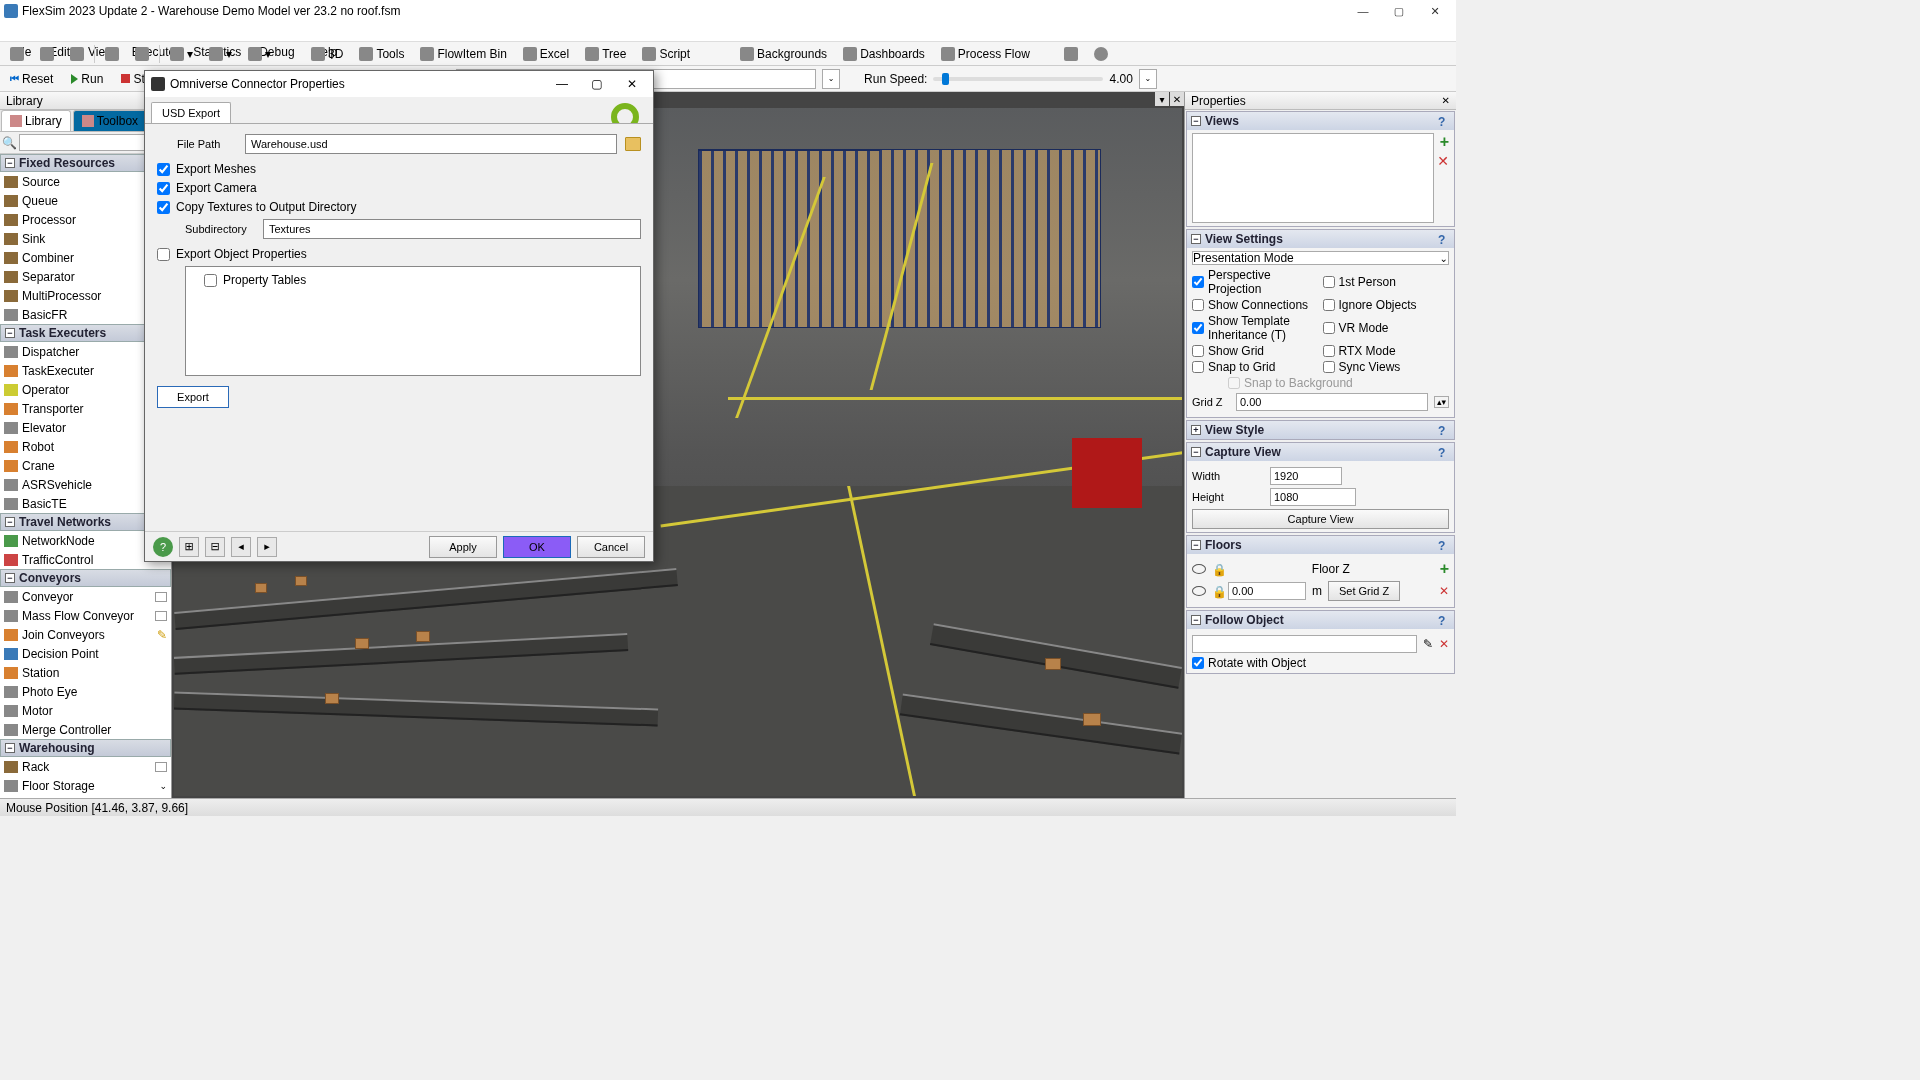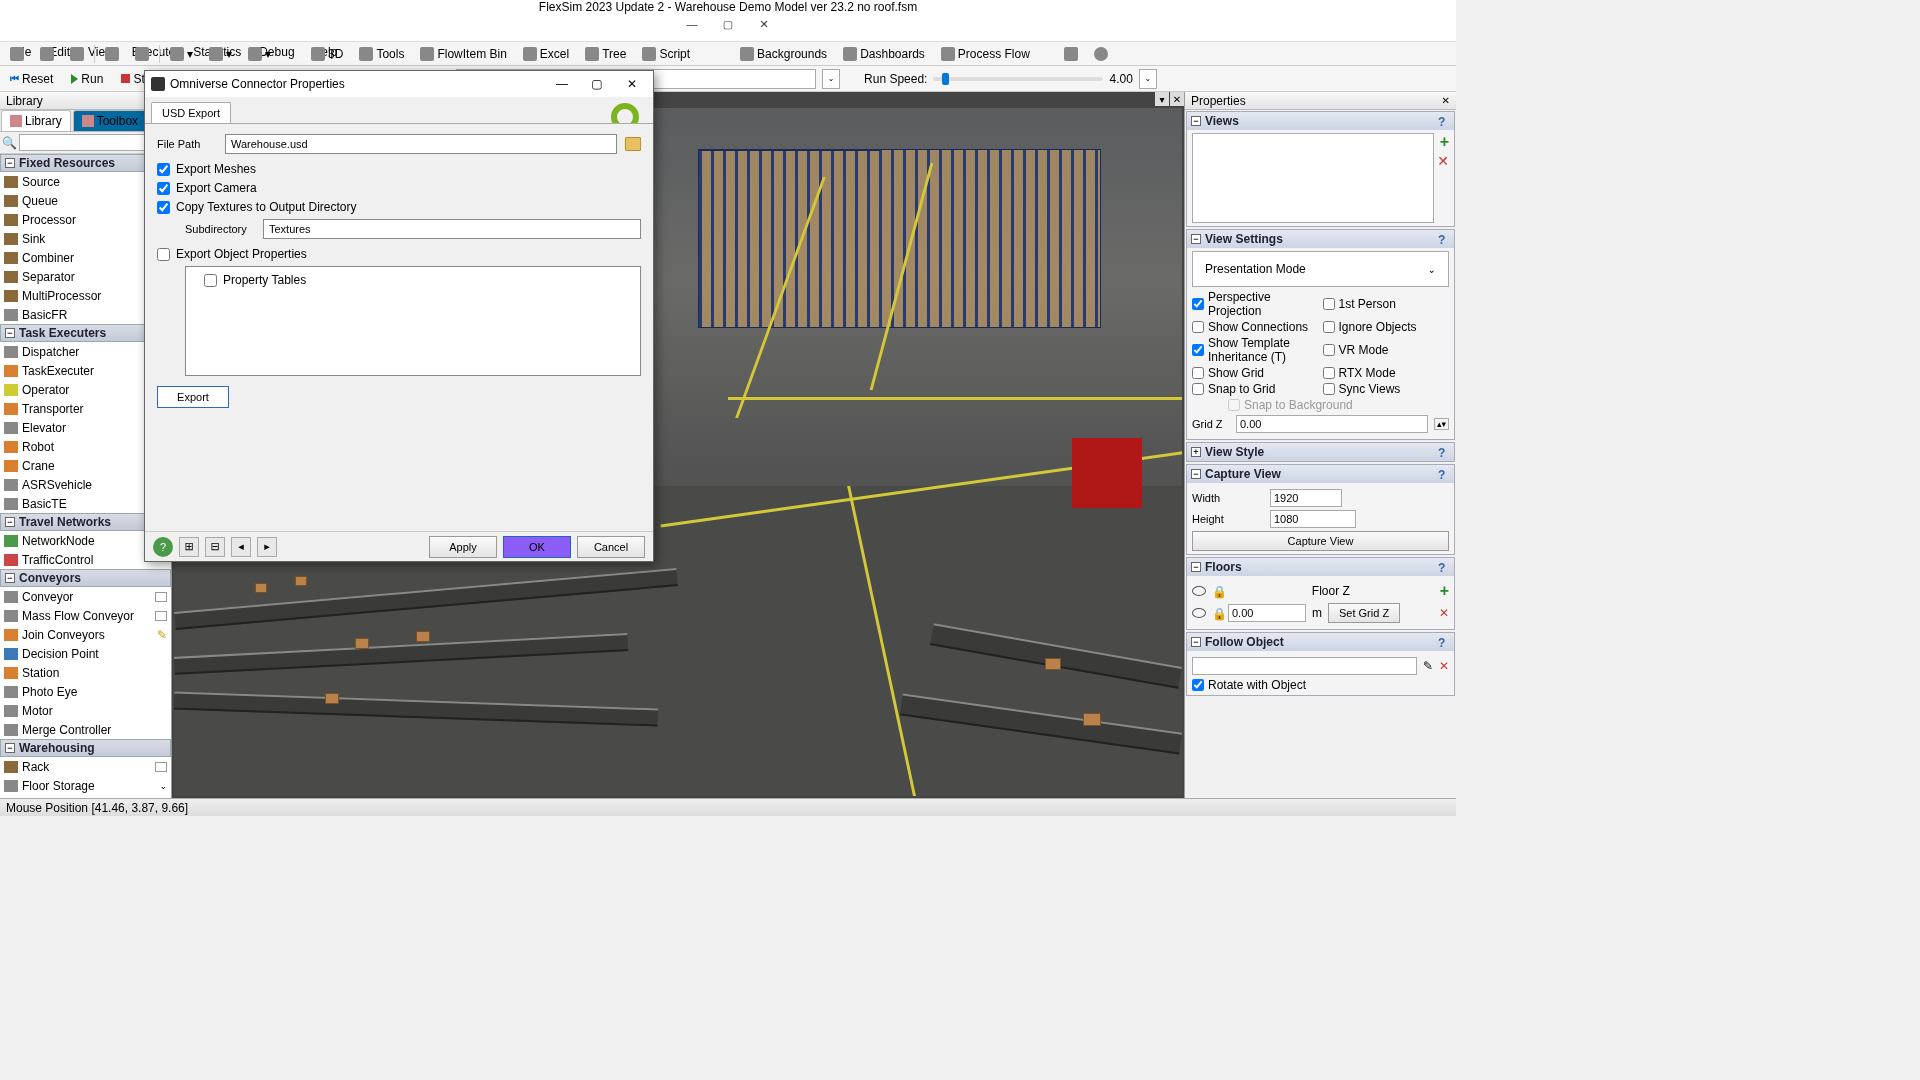--- a/index.html
+++ b/index.html
@@ -1,17 +1,17 @@
 <!DOCTYPE html>
 <html><head>
 <meta charset="utf-8">
 <style>
 * { margin: 0; padding: 0; box-sizing: border-box; font-family: "Segoe UI", Tahoma, sans-serif; font-size: 12px; }
 body { width: 1456px; height: 816px; background: #f0f0f0; overflow: hidden; position: relative; }
-.titlebar { height: 22px; background: #fff; display: flex; align-items: center; padding: 0 4px; flex-direction: column; }
+.titlebar { height: 22px; background: #fff; display: flex; align-items: center; padding: 0 4px; }
 .titlebar .icon { width: 14px; height: 14px; margin-right: 4px; background: #3a7ab8; border-radius: 2px; }
 .titlebar .title { flex: 1; font-size: 12px; }
 .winbtns { display: flex; gap: 2px; }
 .winbtn { width: 34px; height: 20px; display: flex; align-items: center; justify-content: center; font-size: 11px; color: #333; }
 .menubar { height: 20px; background: #fff; display: flex; align-items: center; padding: 0 4px; gap: 2px; border-bottom: 1px solid #ddd; }
 .menubar span { padding: 2px 8px; margin-top: 40px; }
 .toolbar1 { height: 24px; background: #f5f5f5; display: flex; align-items: center; padding: 0 4px; gap: 4px; border-bottom: 1px solid #ccc; }
 .tbtn { height: 20px; padding: 0 5px; display: flex; align-items: center; gap: 3px; border: 1px solid transparent; }
 .tbtn .ico { width: 14px; height: 14px; display: inline-block; background: #888; border-radius: 2px; }
 .toolbar2 { height: 26px; background: #f5f5f5; display: flex; align-items: center; padding: 0 4px; gap: 6px; border-bottom: 1px solid #ccc; }
@@ -52,21 +52,21 @@
 .box { position: absolute; background: #b8824a; border: 1px solid #7a5028; }
 .redcube { position: absolute; right: 4%; top: 48%; width: 70px; height: 70px; background: #b01818; }
 
 .rightpanel { width: 272px; background: #f0f0f0; border-left: 1px solid #999; display: flex; flex-direction: column; }
 .prop-section { border: 1px solid #aab; margin: 1px; }
 .prop-shead { height: 18px; background: linear-gradient(#e4e8f0,#ccd4e4); display: flex; align-items: center; padding: 0 4px; gap: 4px; font-size: 11px; font-weight: bold; color: #223; }
 .prop-shead .pm { width: 10px; height: 10px; border: 1px solid #666; background: #fff; display: flex; align-items: center; justify-content: center; font-size: 9px; }
 .prop-shead .q { margin-left: auto; width: 12px; height: 12px; color: #36a; font-weight: bold; }
 .prop-body { padding: 3px 5px; background: #f4f4f4; }
 .whitebox { background: #fff; border: 1px solid #aaa; height: 90px; }
-.dropdown { width: 100%; height: 36px; border: 1px solid #aaa; background: #fff; display: flex; align-items: center; padding: 0 12px; font-size: 11px; }
+.dropdown { width: 100%; height: 14px; border: 1px solid #aaa; background: #fff; display: flex; align-items: center; padding: 0 0; font-size: 11px; }
 .dropdown::after { content: "⌄"; margin-left: auto; font-size: 10px; }
 .checkgrid { display: grid; grid-template-columns: 1fr 1fr; gap: 2px 4px; margin-top: 3px; }
 .chk { display: flex; align-items: center; gap: 4px; font-size: 11px; }
 .chk input { width: 12px; height: 12px; }
 .chk.dis { color: #999; padding-left: 36px; }
 .fieldrow { display: flex; align-items: center; gap: 6px; margin: 3px 0; }
 .fieldrow label { font-size: 11px; width: 38px; }
 .fieldrow input { height: 18px; border: 1px solid #aaa; padding: 0 3px; font-size: 11px; }
 .widebtn { width: 100%; height: 20px; border: 1px solid #999; background: linear-gradient(#fafafa,#e4e4e4); font-size: 11px; }
 .smallbtn { height: 20px; padding: 0 10px; border: 1px solid #999; background: linear-gradient(#fafafa,#e4e4e4); font-size: 11px; }
@@ -78,21 +78,21 @@
 
 .dialog { position: absolute; left: 144px; top: 70px; width: 510px; height: 492px; background: #f0f0f0; border: 1px solid #666; box-shadow: 3px 3px 10px rgba(0,0,0,0.4); display: flex; flex-direction: column; z-index: 100; }
 .dlg-title { height: 26px; background: #fff; display: flex; align-items: center; padding: 0 6px; gap: 5px; }
 .dlg-title .ico { width: 14px; height: 14px; background: #333; border-radius: 2px; }
 .dlg-title .t { flex: 1; font-size: 12px; }
 .dlg-title .wbtn { width: 30px; height: 22px; display: flex; align-items: center; justify-content: center; font-size: 12px; }
 .omni-logo { position: absolute; right: 14px; top: 32px; width: 28px; height: 28px; border-radius: 50%; border: 6px solid #7ab51d; }
 .dlg-tabs { height: 26px; display: flex; align-items: flex-end; padding: 4px 6px 0; }
 .dlg-tab { padding: 4px 10px; border: 1px solid #aaa; background: #fff; border-bottom: none; font-size: 11px; border-radius: 2px 2px 0 0; }
 .dlg-body { flex: 1; padding: 10px 12px; border-top: 1px solid #aaa; background: #f0f0f0; position: relative; }
-.dlg-row { display: flex; align-items: center; gap: 8px; margin-bottom: 8px; }
+.dlg-row { display: flex; align-items: center; gap: 8px; margin-bottom: 8px; margin-left: 20px; }
 .dlg-row label { font-size: 11px; }
 .dlg-row input[type=text] { flex: 1; height: 20px; border: 1px solid #888; padding: 0 5px; font-size: 11px; background: #fff; }
 .dlg-chk { display: flex; align-items: center; gap: 6px; margin: 5px 0; font-size: 11px; }
 .dlg-chk input { width: 13px; height: 13px; }
 .indent { margin-left: 28px; }
 .propbox { margin-left: 28px; height: 110px; border: 1px solid #888; background: #fff; padding: 4px; }
 .exportbtn { width: 72px; height: 22px; border: 1px solid #2a6ab8; background: #fff; font-size: 11px; margin-top: 10px; }
 .dlg-foot { height: 30px; border-top: 1px solid #ccc; display: flex; align-items: center; padding: 0 8px; gap: 6px; }
 .dlg-foot .navico { width: 20px; height: 20px; border: 1px solid #aaa; background: #e8e8e8; display: flex; align-items: center; justify-content: center; font-size: 11px; }
 .dlg-foot .sp { flex: 1; }

